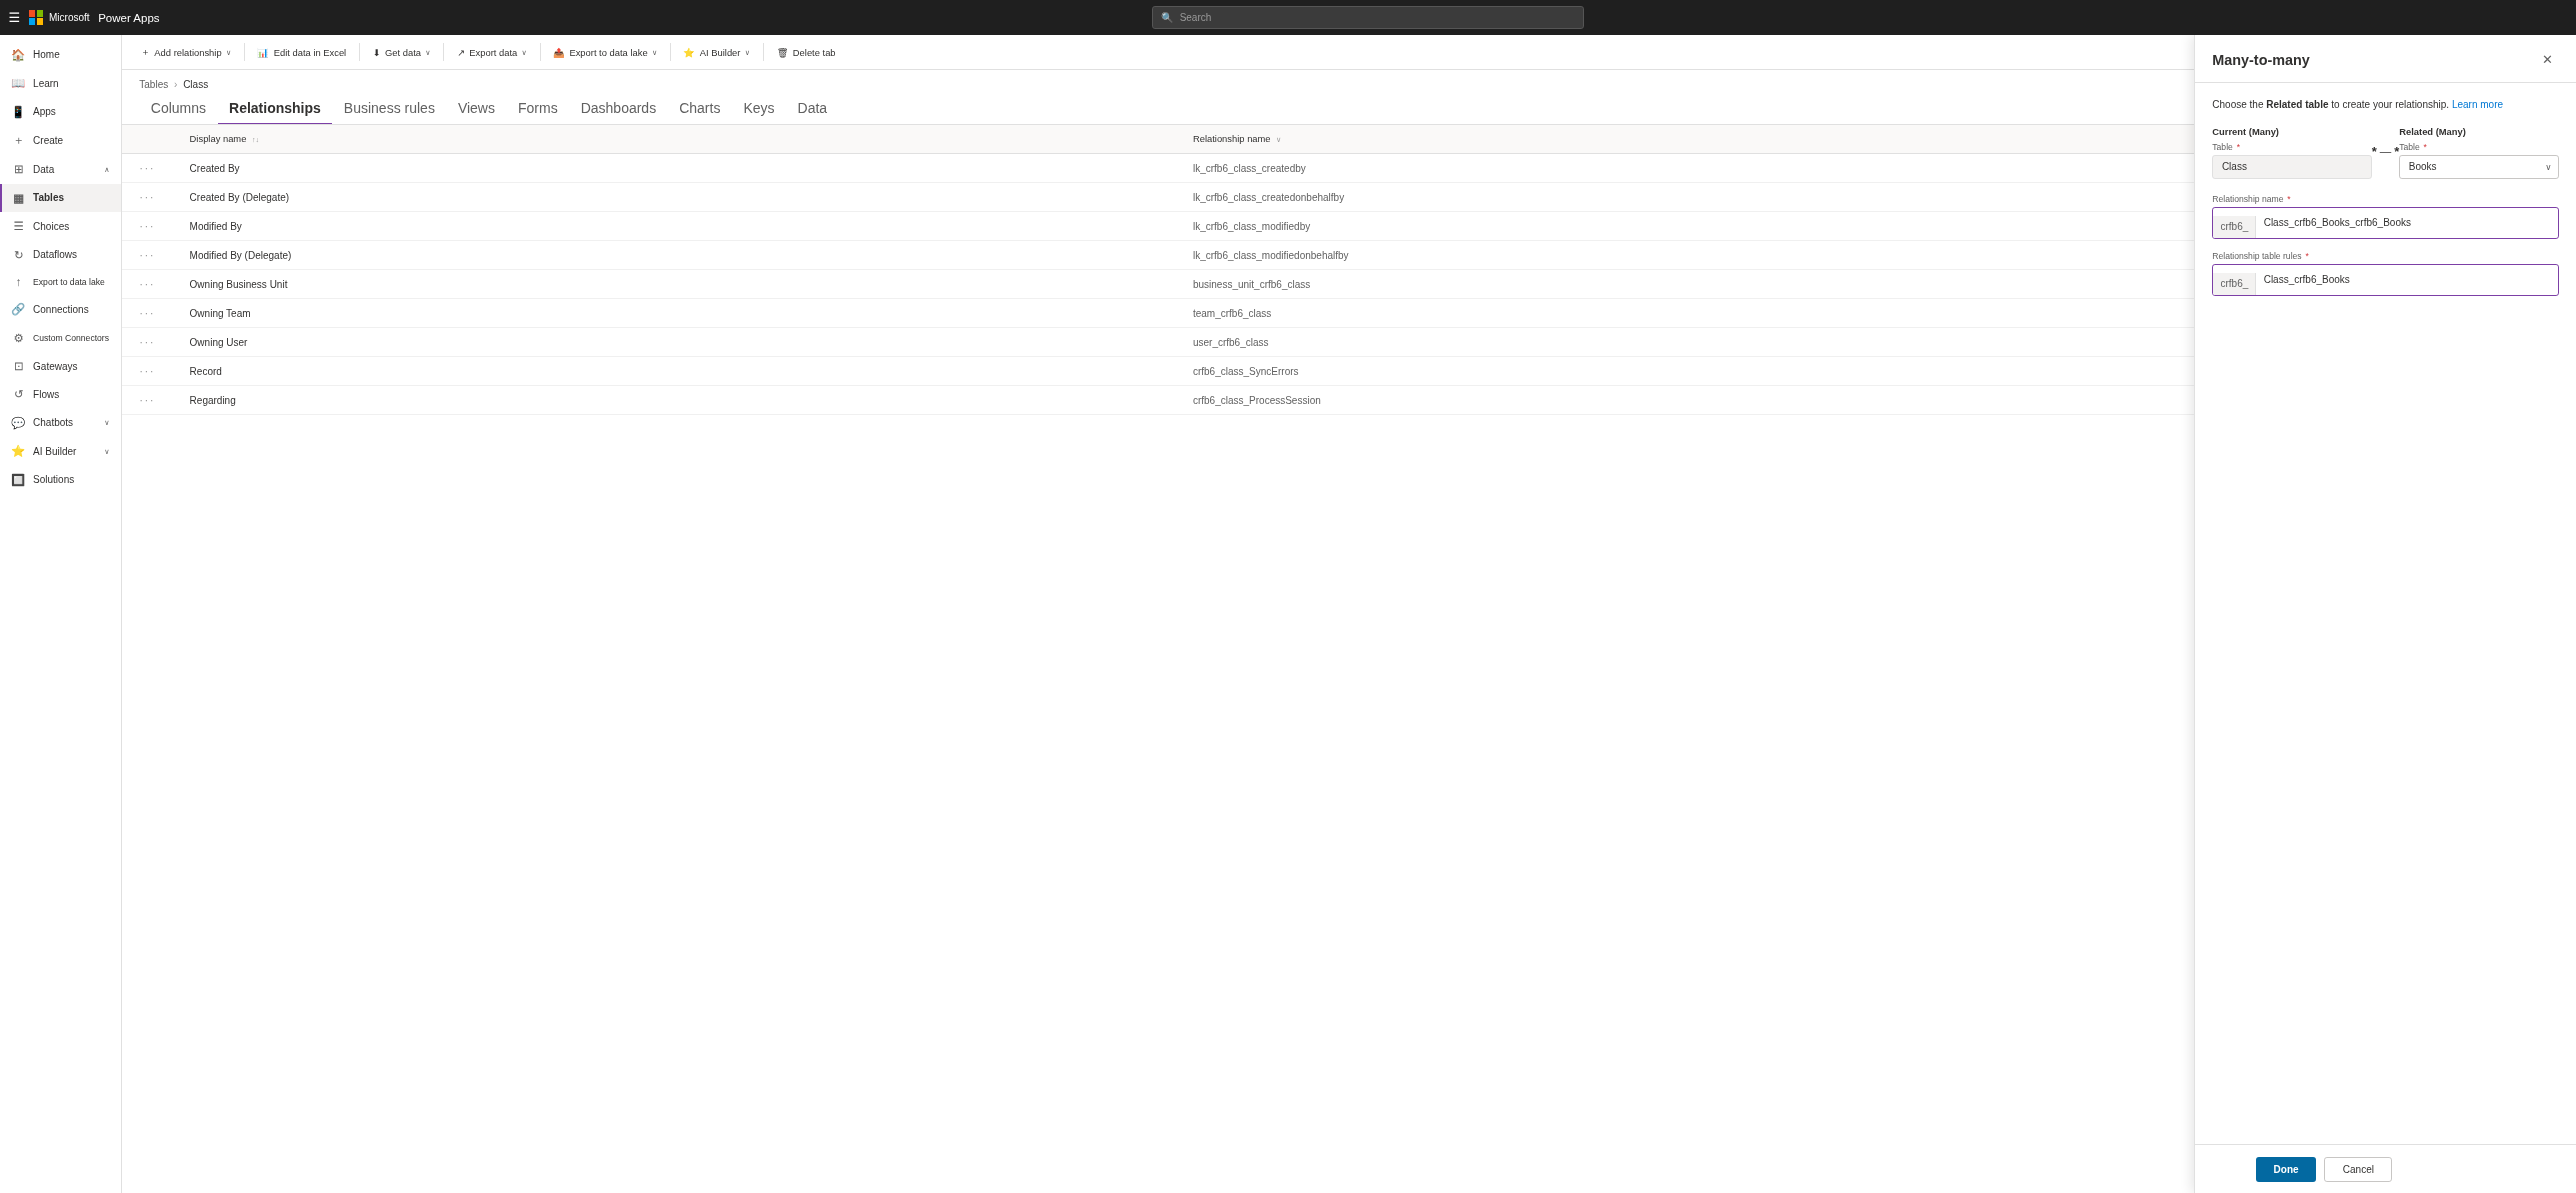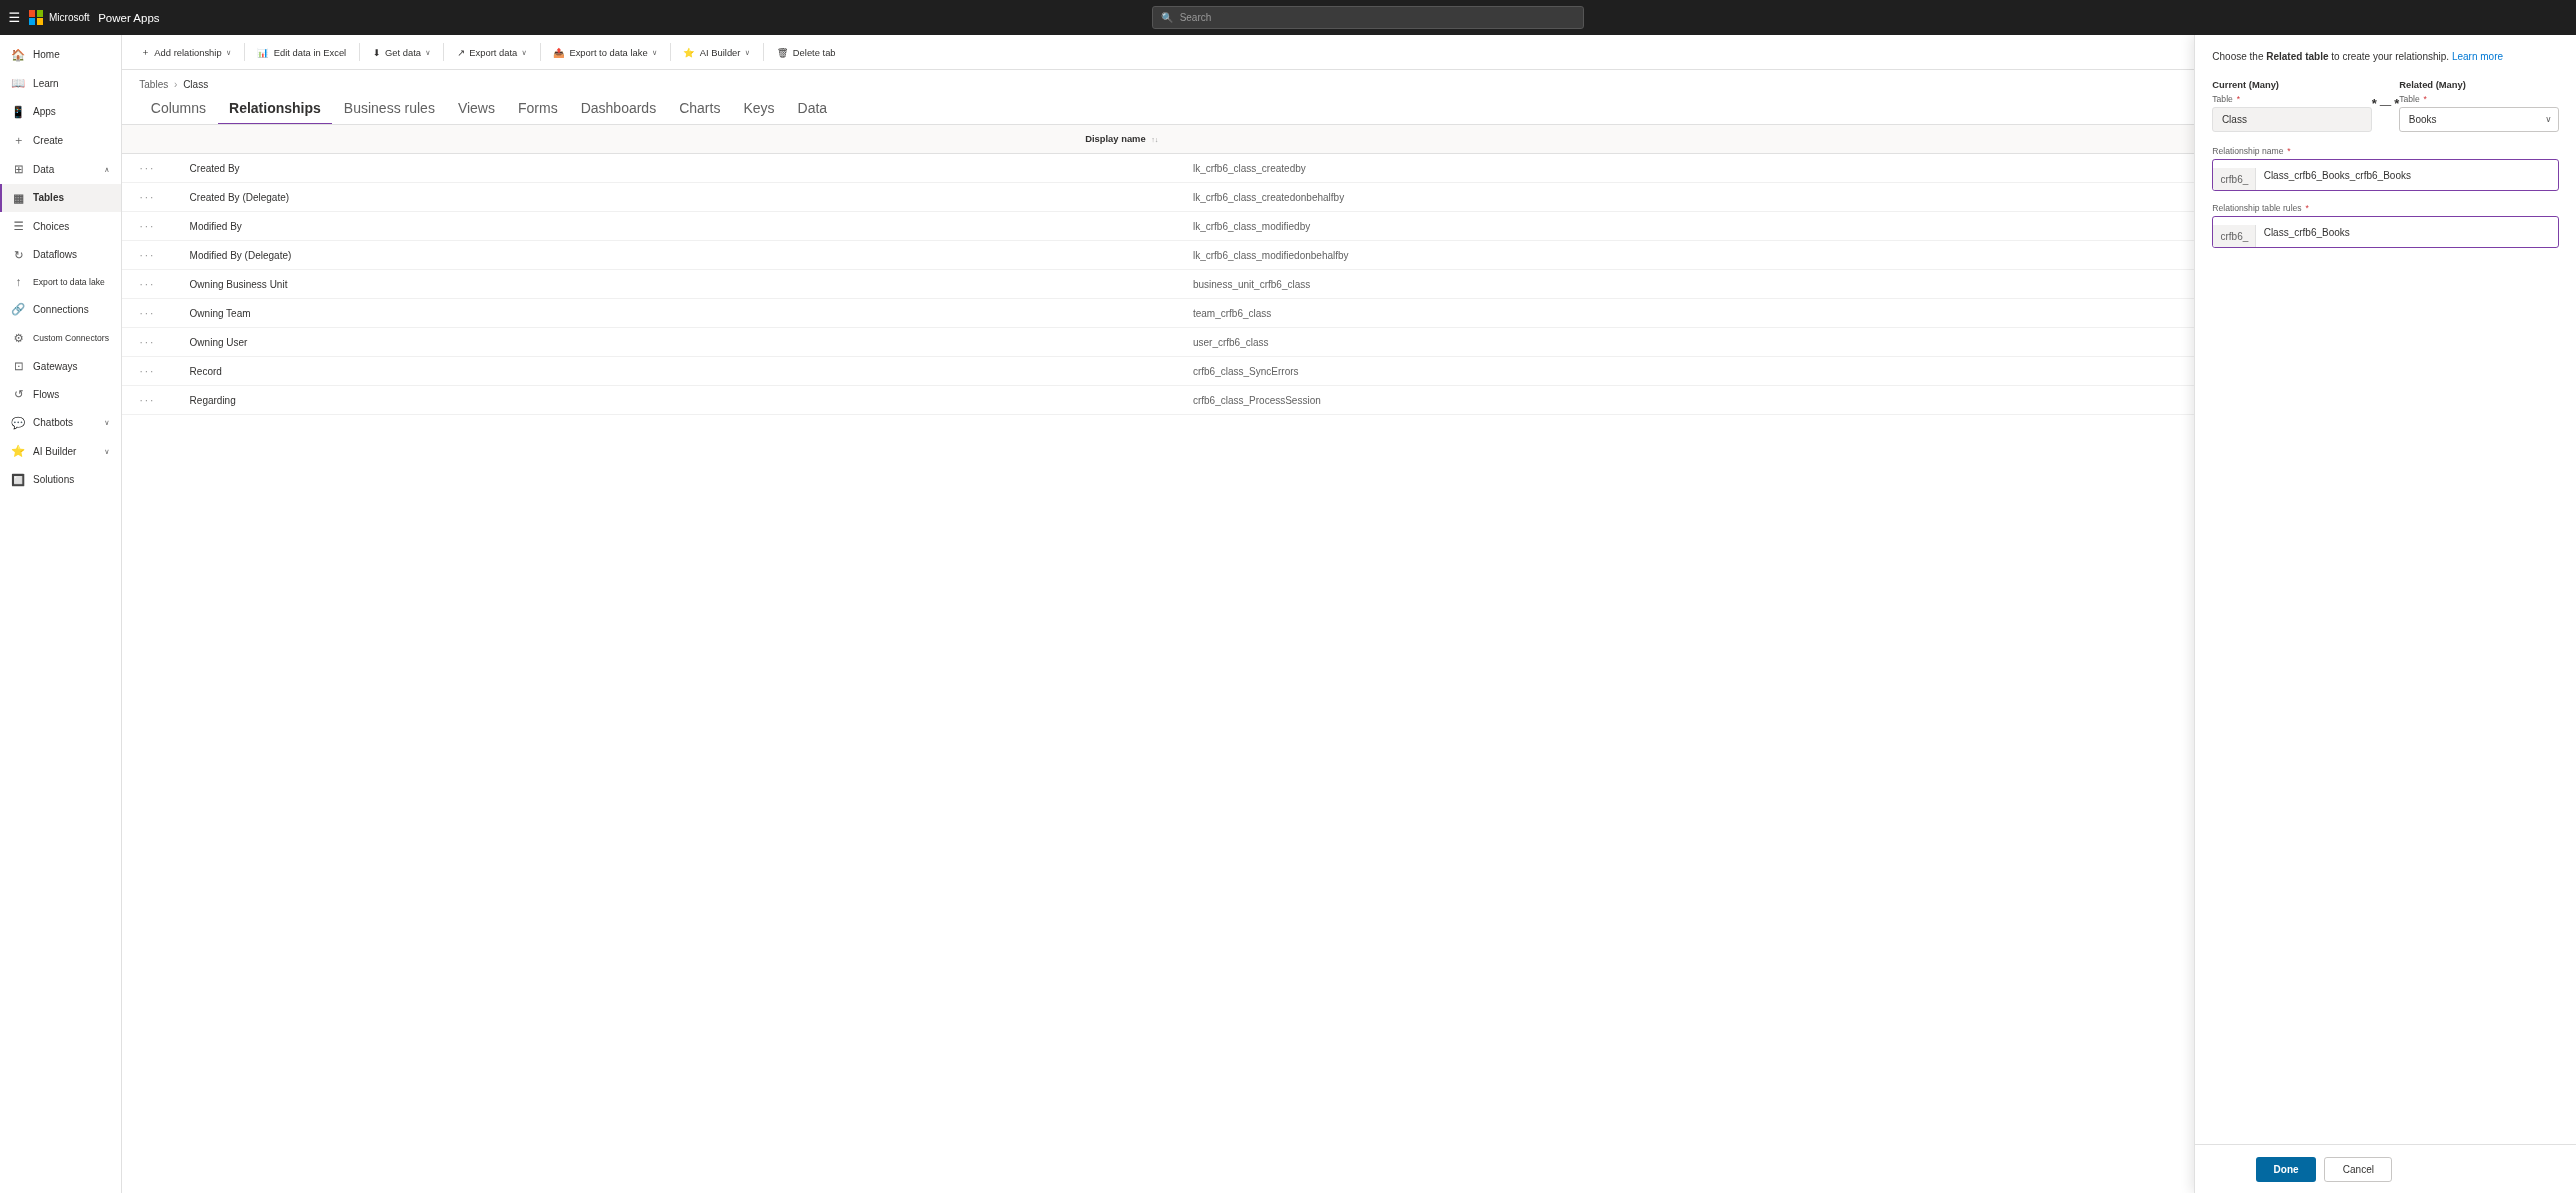--- a/index.html
+++ b/index.html
@@ -171,23 +171,23 @@
     .data-table {
       width: 100%;
       border-collapse: collapse;
     }
     .data-table thead tr {
       background: #faf9f8;
       border-bottom: 0.7px solid #e0e0e0;
     }
     .data-table th {
       padding: 8.6px 17.3px;
-      text-align: right;
+      text-align: left;
       font-size: 9.4px;
-      font-weight: 700;
+      font-weight: 400;
       color: #323130;
       cursor: pointer;
     }
     .data-table th .sort-icons { font-size: 7.2px; color: #999; margin-left: 2.9px; }
     .data-table td {
       padding: 8px 17.3px;
       font-size: 10px;
       color: #323130;
       border-bottom: 0.7px solid #f0f0f0;
     }
@@ -619,20 +619,24 @@
             <tr>
     <td><span class="dots-menu">···</span></td>
     <td>Regarding</td>
     <td class="rel-name">crfb6_class_ProcessSession</td>
   </tr>
           </tbody>
       </table>
     </div>
 
     <div class="panel-overlay">
+      <div class="panel-header">
+        <span class="panel-title">Many-to-many</span>
+        <button class="panel-close">✕</button>
+      </div>
       <div class="panel-body">
         <p class="panel-desc">
           Choose the <strong>Related table</strong> to create your relationship. <a href="#">Learn more</a>
         </p>
 
         <div class="panel-section-row">
           <div class="panel-column">
             <div class="panel-column-label">Current (Many)</div>
             <div class="panel-field-label">
               <span>Table</span>

